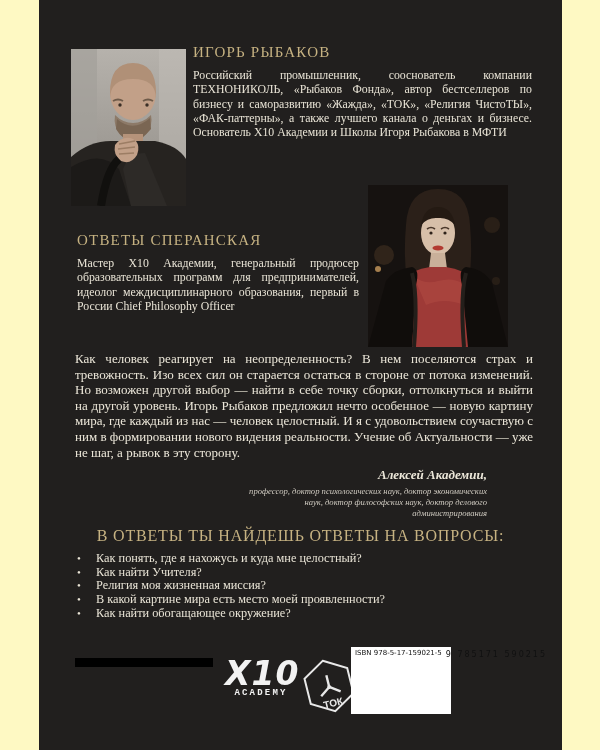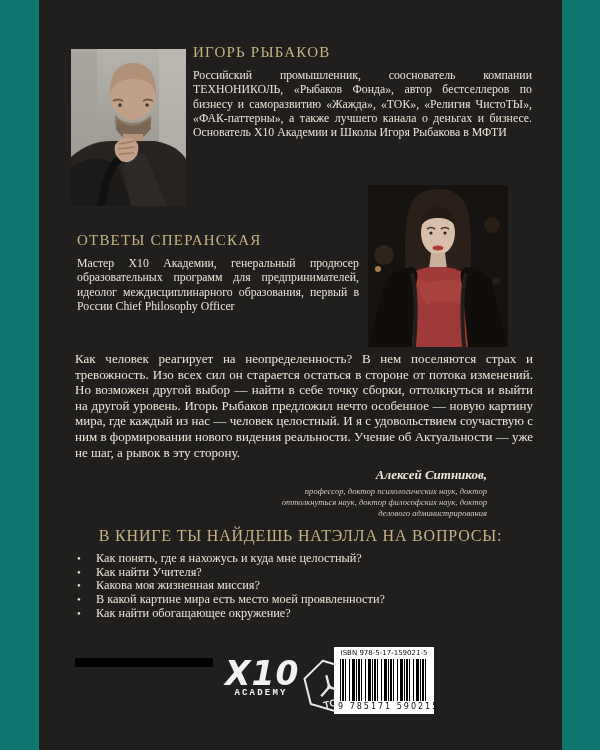--- a/index.html
+++ b/index.html
@@ -3,21 +3,21 @@
 <meta charset="utf-8">
 <style>
   * { margin:0; padding:0; box-sizing:border-box; }
   body {
     width:600px; height:750px;
     background:#ffffff;
     font-family:"Liberation Serif", serif;
     position:relative;
     overflow:hidden;
   }
-  .page { position:absolute; left:0; top:0; width:600px; height:750px; background:#0f766e; }
+  .page { position:absolute; left:0; top:0; width:600px; height:750px; background:#fef9c3; }
   .cover {
     position:absolute; left:39px; top:0; width:523px; height:750px;
     background:#211f1e;
   }
   
   .photo1 { position:absolute; left:32px; top:49px; width:115px; height:157px; overflow:hidden; }
   .photo2 { position:absolute; left:329px; top:185px; width:140px; height:162px; overflow:hidden; }
   .photo1 svg, .photo2 svg { display:block; }
   
   .author1-text { position:absolute; left:154px; top:44px; width:339px; }
@@ -71,24 +71,24 @@
     font-family:"DejaVu Sans", sans-serif;
     font-size:33px; font-weight:bold; font-style:italic; line-height:28px;
     letter-spacing:1px;
   }
   .x10-sub {
     font-family:Liberation Mono, monospace;
     font-size:9px; font-weight:bold; letter-spacing:2.2px; line-height:10px;
   }
   .tok-logo { position:absolute; left:262px; top:657px; width:56px; height:58px; }
   .barcode {
-    position:absolute; left:295px; top:647px; width:100px; height:67px;
+    position:absolute; left:312px; top:647px; width:100px; height:67px;
     background:#ffffff; padding:2px 4px 1px 4px;
     font-family:"DejaVu Sans", sans-serif;
-    display:flex; flex-direction:column;
+    display:flex; flex-direction:row;
   }
   .barcode-isbn {
     color:#111; font-size:7px; text-align:center; line-height:9px; white-space:nowrap;
   }
   .barcode-bars {
     height:42px; margin:1px 2px 0 2px;
     background:repeating-linear-gradient(90deg,
       #000 0 1px, #fff 1px 2px,
       #000 2px 4px, #fff 4px 5px,
       #000 5px 6px, #fff 6px 9px,
@@ -167,30 +167,30 @@
     <div class="author2-text">
       <div class="author-name">ОТВЕТЫ СПЕРАНСКАЯ</div>
       <div class="author-bio">Мастер Х10 Академии, генеральный продюсер образовательных программ для предпринимателей, идеолог междисциплинарного образования, первый в России Chief Philosophy Officer</div>
     </div>
 
     <div class="review">
       <div class="review-text">Как человек реагирует на неопределенность? В нем поселяются страх и тревожность. Изо всех сил он старается остаться в стороне от потока изменений. Но возможен другой выбор — найти в себе точку сборки, оттолкнуться и выйти на другой уровень. Игорь Рыбаков предложил нечто особенное — новую картину мира, где каждый из нас — человек целостный. И я с удовольствием соучаствую с ним в формировании нового видения реальности. Учение об Актуальности — уже не шаг, а рывок в эту сторону.</div>
     </div>
 
     <div class="attribution">
-      <div class="attribution-name">Алексей Ситников,</div>
-      <div class="attribution-creds">профессор, доктор психологических наук, доктор оттолкнуться наук, доктор философских наук, доктор делового администрирования</div>
-    </div>
-
-    <div class="questions-heading">В КНИГЕ ТЫ НАЙДЕШЬ НАТЭЛЛА НА ВОПРОСЫ:</div>
+      <div class="attribution-name">Алексей Академии,</div>
+      <div class="attribution-creds">профессор, доктор психологических наук, доктор экономических наук, доктор философских наук, доктор делового администрирования</div>
+    </div>
+
+    <div class="questions-heading">В ОТВЕТЫ ТЫ НАЙДЕШЬ ОТВЕТЫ НА ВОПРОСЫ:</div>
 
     <ul class="questions-list">
       <li>Как понять, где я нахожусь и куда мне целостный?</li>
       <li>Как найти Учителя?</li>
-      <li>Какова моя жизненная миссия?</li>
+      <li>Религия моя жизненная миссия?</li>
       <li>В какой картине мира есть место моей проявленности?</li>
       <li>Как найти обогащающее окружение?</li>
     </ul>
 
     <div class="black-bar"></div>
 
     <div class="x10-logo">
       <div class="x10-main">X10</div>
       <div class="x10-sub">ACADEMY</div>
     </div>

